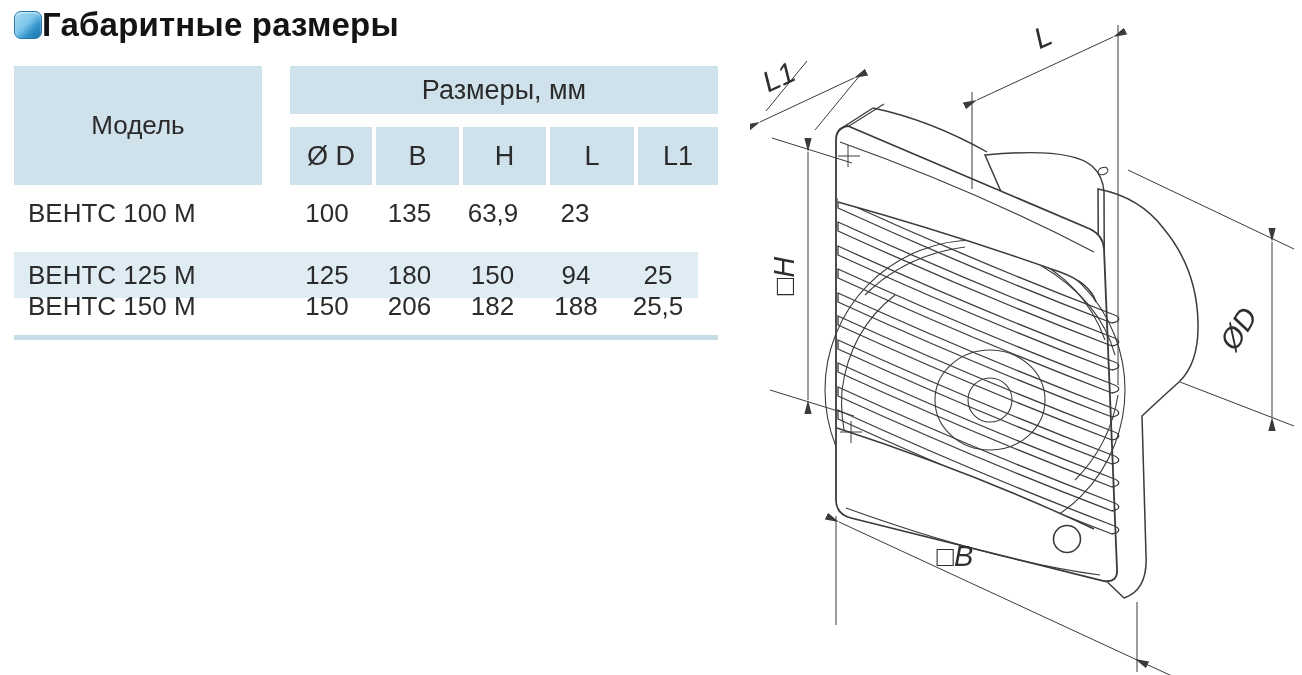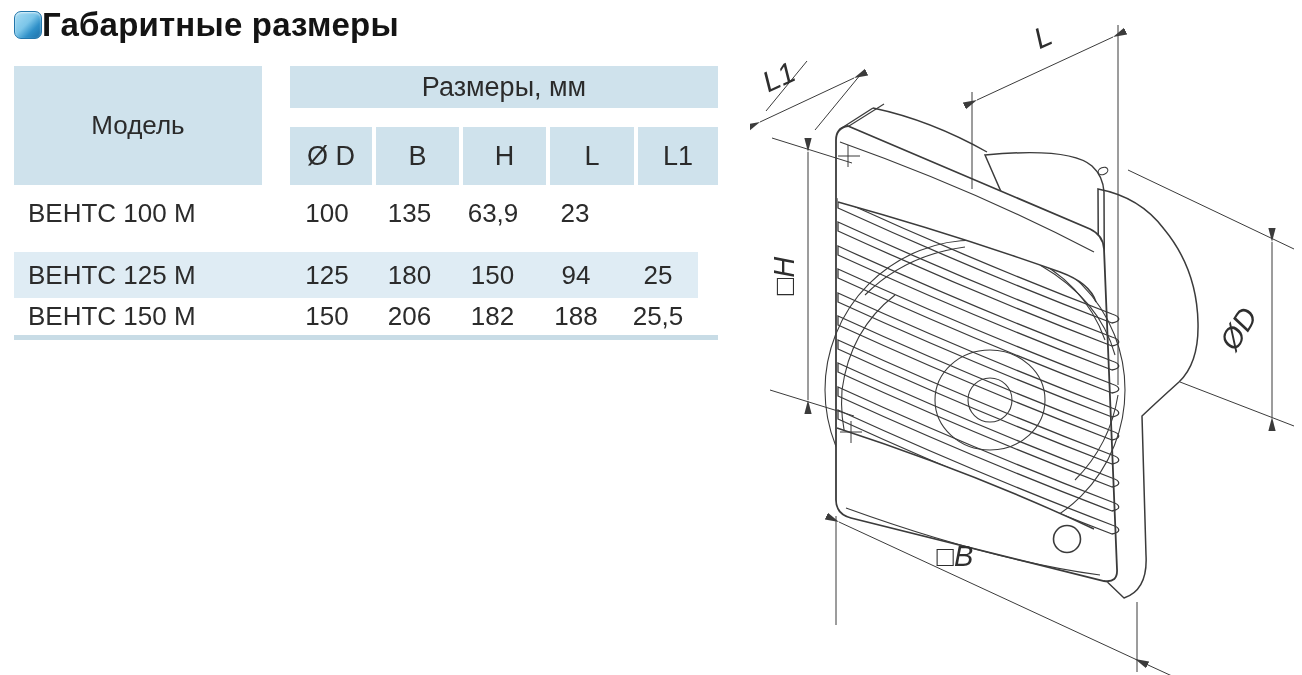--- a/index.html
+++ b/index.html
@@ -12,35 +12,35 @@
     background:linear-gradient(135deg,#a8dcf3 0%,#7cc6e9 45%,#2f90c8 70%,#1d6fa8 100%);
     border:1px solid #2276ab;box-shadow:inset 0 1px 2px rgba(255,255,255,.7);}
   .page-title{font-size:33px;font-weight:bold;color:#141414;letter-spacing:.2px;}
 
   
   .dim-table{position:absolute;left:14px;top:66px;width:704px;}
   .cell{box-sizing:border-box;display:flex;align-items:center;justify-content:center;
         font-size:26px;color:#2b2b2b;}
   .hdr{background:#cfe2ec;}
   .model-hdr{position:absolute;left:0;top:0;width:248px;height:119px;}
-  .dims-hdr{position:absolute;left:276px;top:0;width:428px;height:42px;font-size:27px;}
+  .dims-hdr{position:absolute;left:276px;top:0;width:428px;height:48px;font-size:27px;}
   .sub{position:absolute;top:61px;height:58px;font-size:27px;}
   .sub.c0{left:276px;width:82px;}
   .sub.c1{left:362px;width:83px;}
   .sub.c2{left:449px;width:83px;}
   .sub.c3{left:536px;width:84px;}
   .sub.c4{left:624px;width:80px;}
   .trow{position:absolute;left:0;width:704px;display:flex;}
   .trow .model{width:272px;justify-content:flex-start;padding-left:14px;}
   .trow .v0{width:82px;} .trow .v1{width:83px;} .trow .v2{width:83px;}
   .trow .v3{width:84px;} .trow .v4{width:80px;}
   .r1{top:122px;height:50px;}
   .r2{top:186px;height:46px;}
   .r2 .cell{background:#dfecf4;}
-  .r3{top:226px;height:48px;}
+  .r3{top:216px;height:48px;}
   .t-sep{position:absolute;left:0;top:269px;width:704px;height:5px;background:#c8dce6;}
 
   
   .drawing{position:absolute;left:750px;top:0;}
   .ln{stroke:#3b3b3b;fill:none;}
   .dim{stroke:#3b3b3b;stroke-width:1;fill:none;}
   .dimtxt{font-family:"Liberation Sans",sans-serif;font-style:italic;font-size:29px;fill:#2e2e2e;}
 </style>
 </head>
 <body>

